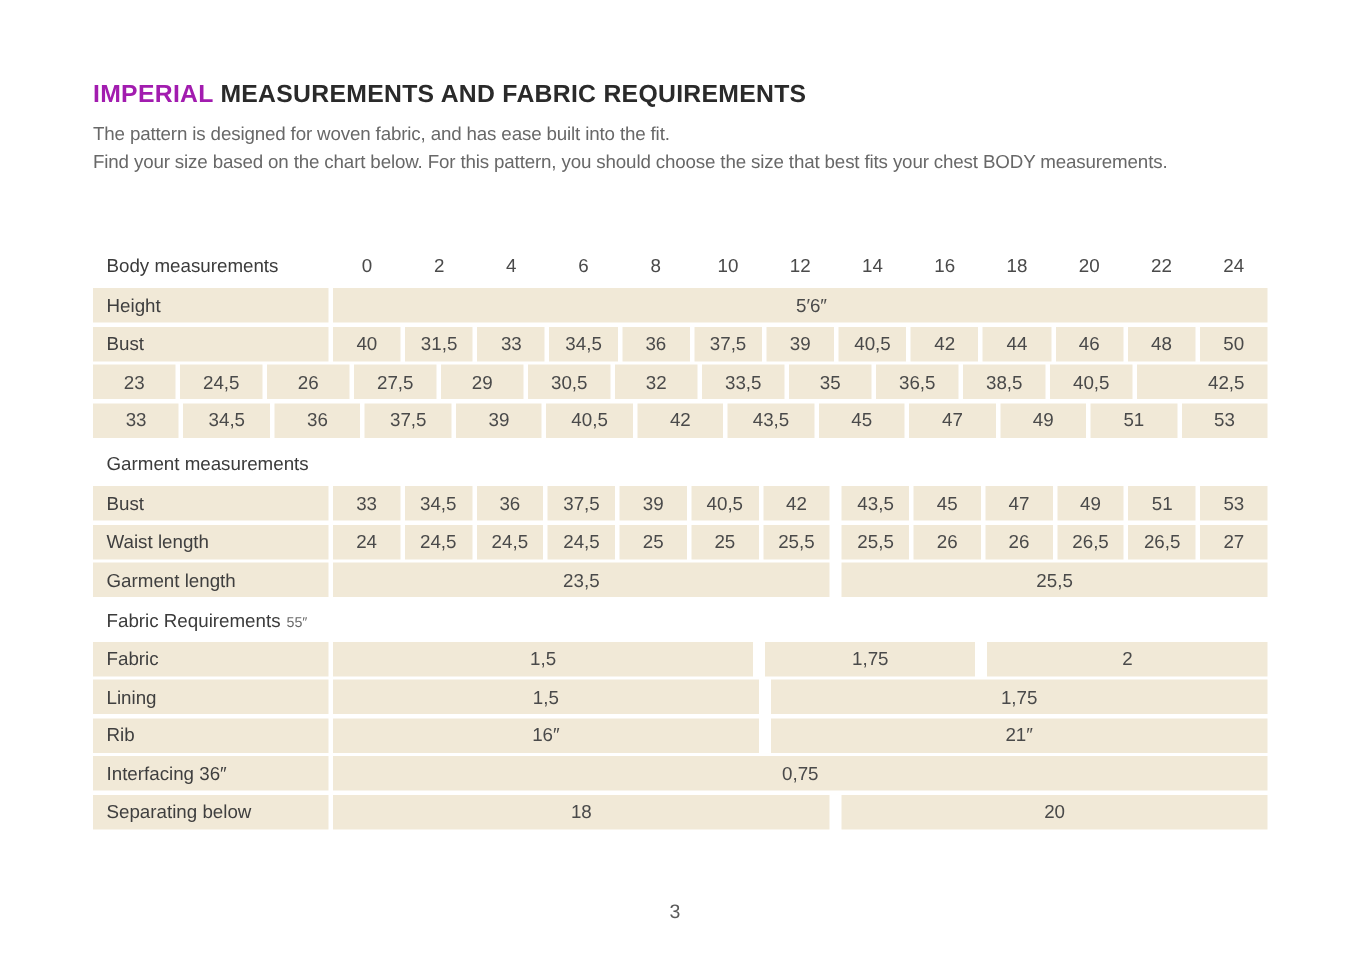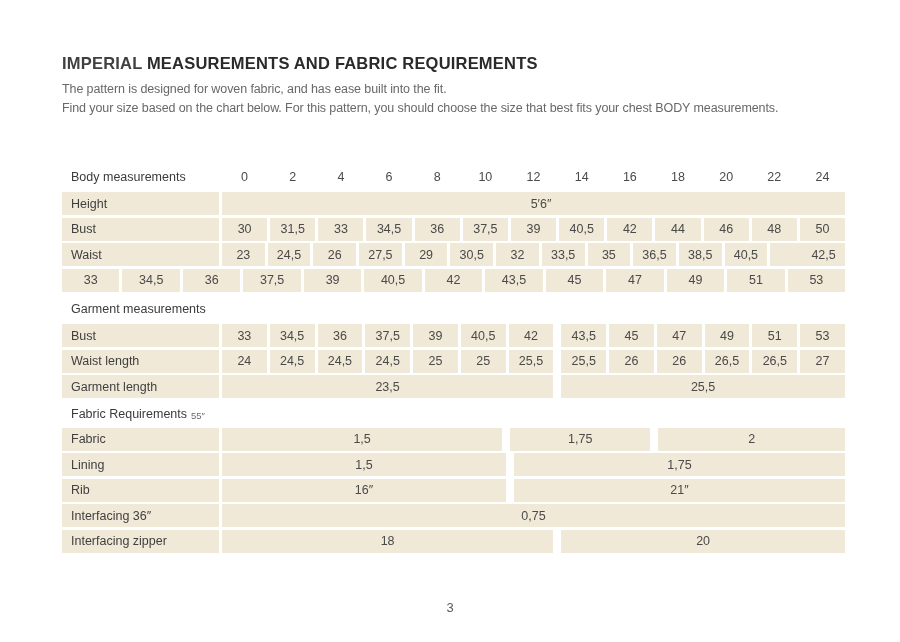--- a/index.html
+++ b/index.html
@@ -9,21 +9,21 @@
     width:900px; height:642px;
     background:#ffffff;
     font-family:"Liberation Sans", sans-serif;
     overflow:hidden;
   }
   .title {
     position:absolute; left:62px; top:54px;
     font-size:16.5px; font-weight:bold; letter-spacing:0.2px;
     color:#2a2a2a; white-space:nowrap;
   }
-  .title .accent { color:#404040; }
+  .title .accent { color:#a21caf; }
   .subtitle {
     position:absolute; left:62px; top:80px;
     font-size:12.5px; line-height:19px; color:#686868;
     white-space:nowrap; letter-spacing:-0.1px;
   }
   .mtable {
     position:absolute; left:62px; top:164px; width:783px;
   }
   .trow {
     display:flex; gap:3px;
@@ -89,36 +89,35 @@
         <div class="size-cell plain">20</div>
         <div class="size-cell plain">22</div>
         <div class="size-cell plain">24</div>
       </div>
       <div class="trow">
         <div class="label-cell">Height</div>
         <div class="size-cell" style="flex-grow: 13; padding-left: 15px;">5′6″</div>
       </div>
       <div class="trow">
         <div class="label-cell">Bust</div>
-        <div class="size-cell" style="flex-grow: 1;">30</div>
+        <div class="size-cell" style="flex-grow: 1;">40</div>
         <div class="size-cell" style="flex-grow: 1;">31,5</div>
         <div class="size-cell" style="flex-grow: 1;">33</div>
         <div class="size-cell" style="flex-grow: 1;">34,5</div>
         <div class="size-cell" style="flex-grow: 1;">36</div>
         <div class="size-cell" style="flex-grow: 1;">37,5</div>
         <div class="size-cell" style="flex-grow: 1;">39</div>
         <div class="size-cell" style="flex-grow: 1;">40,5</div>
         <div class="size-cell" style="flex-grow: 1;">42</div>
         <div class="size-cell" style="flex-grow: 1;">44</div>
         <div class="size-cell" style="flex-grow: 1;">46</div>
         <div class="size-cell" style="flex-grow: 1;">48</div>
         <div class="size-cell" style="flex-grow: 1;">50</div>
       </div>
       <div class="trow">
-        <div class="label-cell">Waist</div>
         <div class="size-cell" style="flex-grow: 1;">23</div>
         <div class="size-cell" style="flex-grow: 1;">24,5</div>
         <div class="size-cell" style="flex-grow: 1;">26</div>
         <div class="size-cell" style="flex-grow: 1;">27,5</div>
         <div class="size-cell" style="flex-grow: 1;">29</div>
         <div class="size-cell" style="flex-grow: 1;">30,5</div>
         <div class="size-cell" style="flex-grow: 1;">32</div>
         <div class="size-cell" style="flex-grow: 1;">33,5</div>
         <div class="size-cell" style="flex-grow: 1;">35</div>
         <div class="size-cell" style="flex-grow: 1;">36,5</div>
@@ -199,21 +198,21 @@
       <div class="trow">
         <div class="label-cell">Rib</div>
         <div class="size-cell" style="flex-grow: 6;">16″</div>
         <div class="size-cell wide-gap" style="flex-grow: 7;">21″</div>
       </div>
       <div class="trow">
         <div class="label-cell">Interfacing 36″</div>
         <div class="size-cell" style="flex-grow: 13;">0,75</div>
       </div>
       <div class="trow">
-        <div class="label-cell">Interfacing zipper</div>
+        <div class="label-cell">Separating below</div>
         <div class="size-cell" style="flex-grow: 7;">18</div>
         <div class="size-cell wide-gap" style="flex-grow: 6;">20</div>
       </div>
     </div>
 
   <div class="pageno">3</div>
 
 </div>
 
 </body></html>

